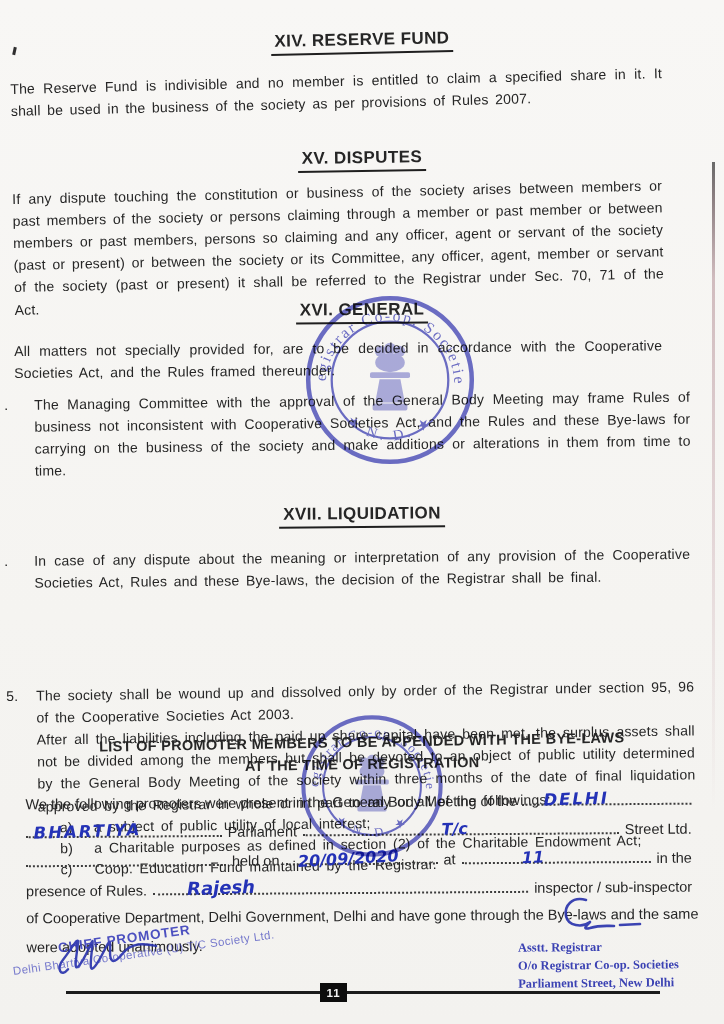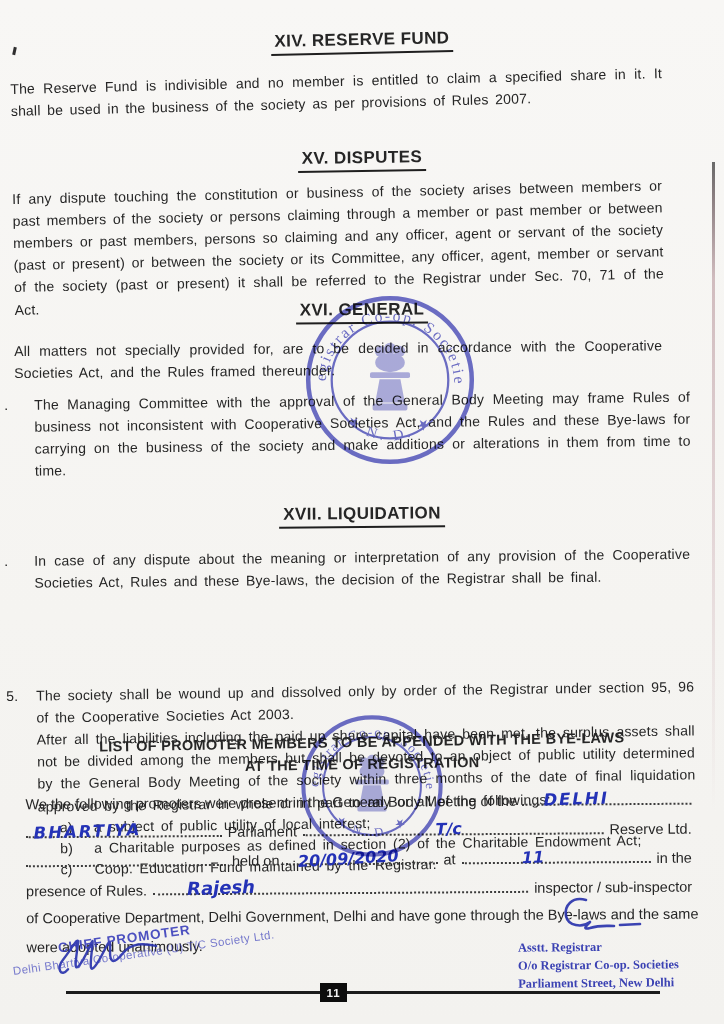--- a/index.html
+++ b/index.html
@@ -131,21 +131,21 @@
       <span class="dots" style="width:196px;">
         <span class="hand hand-caps" style="left:4%;">BHARTIYA</span>
       </span>
       <span class="gap"></span>
       <span>Parliament</span>
       <span class="gap"></span>
       <span class="dots grow">
         <span class="hand" style="left:44%;">T/c</span>
       </span>
       <span class="gap"></span>
-      <span>Reserve Ltd.</span>
+      <span>Street Ltd.</span>
     </div>
 
     <div class="formline">
       <span class="dots" style="width:200px;"></span>
       <span class="gap"></span>
       <span>held on</span>
       <span class="gap"></span>
       <span class="dots" style="width:152px;">
         <span class="hand" style="left:8%;transform:rotate(-3deg);">20/09/2020</span>
       </span>

